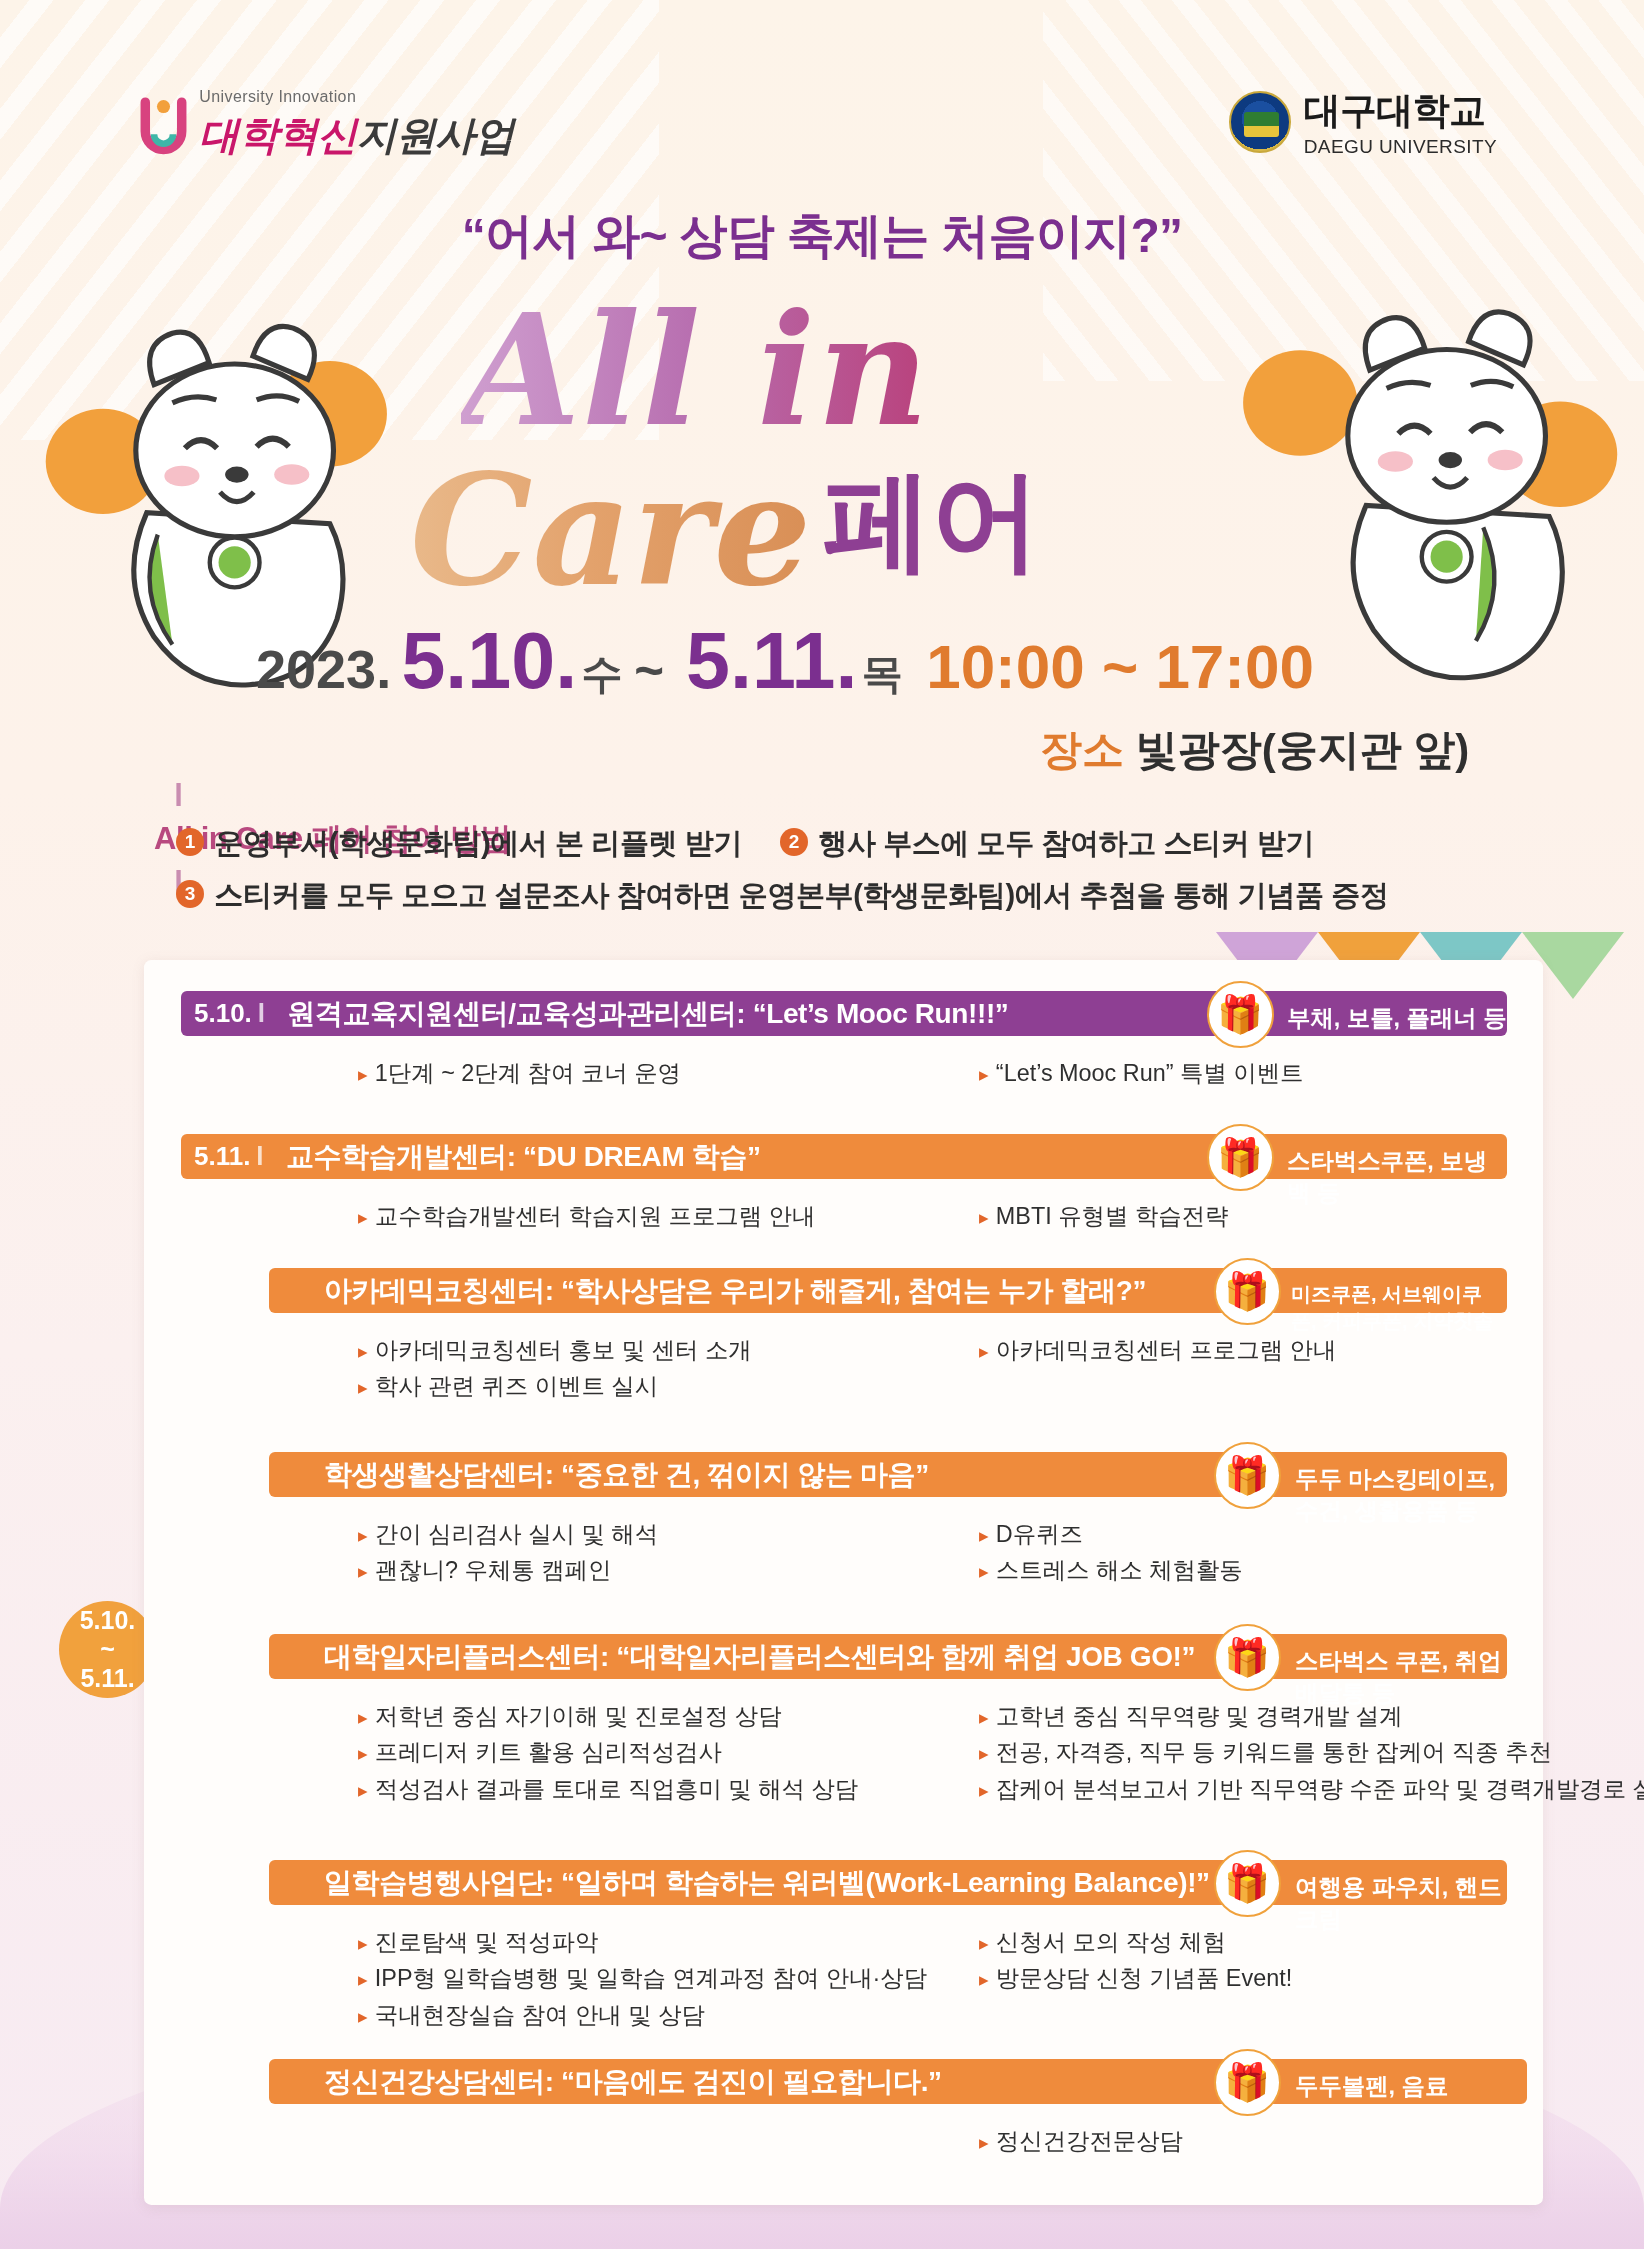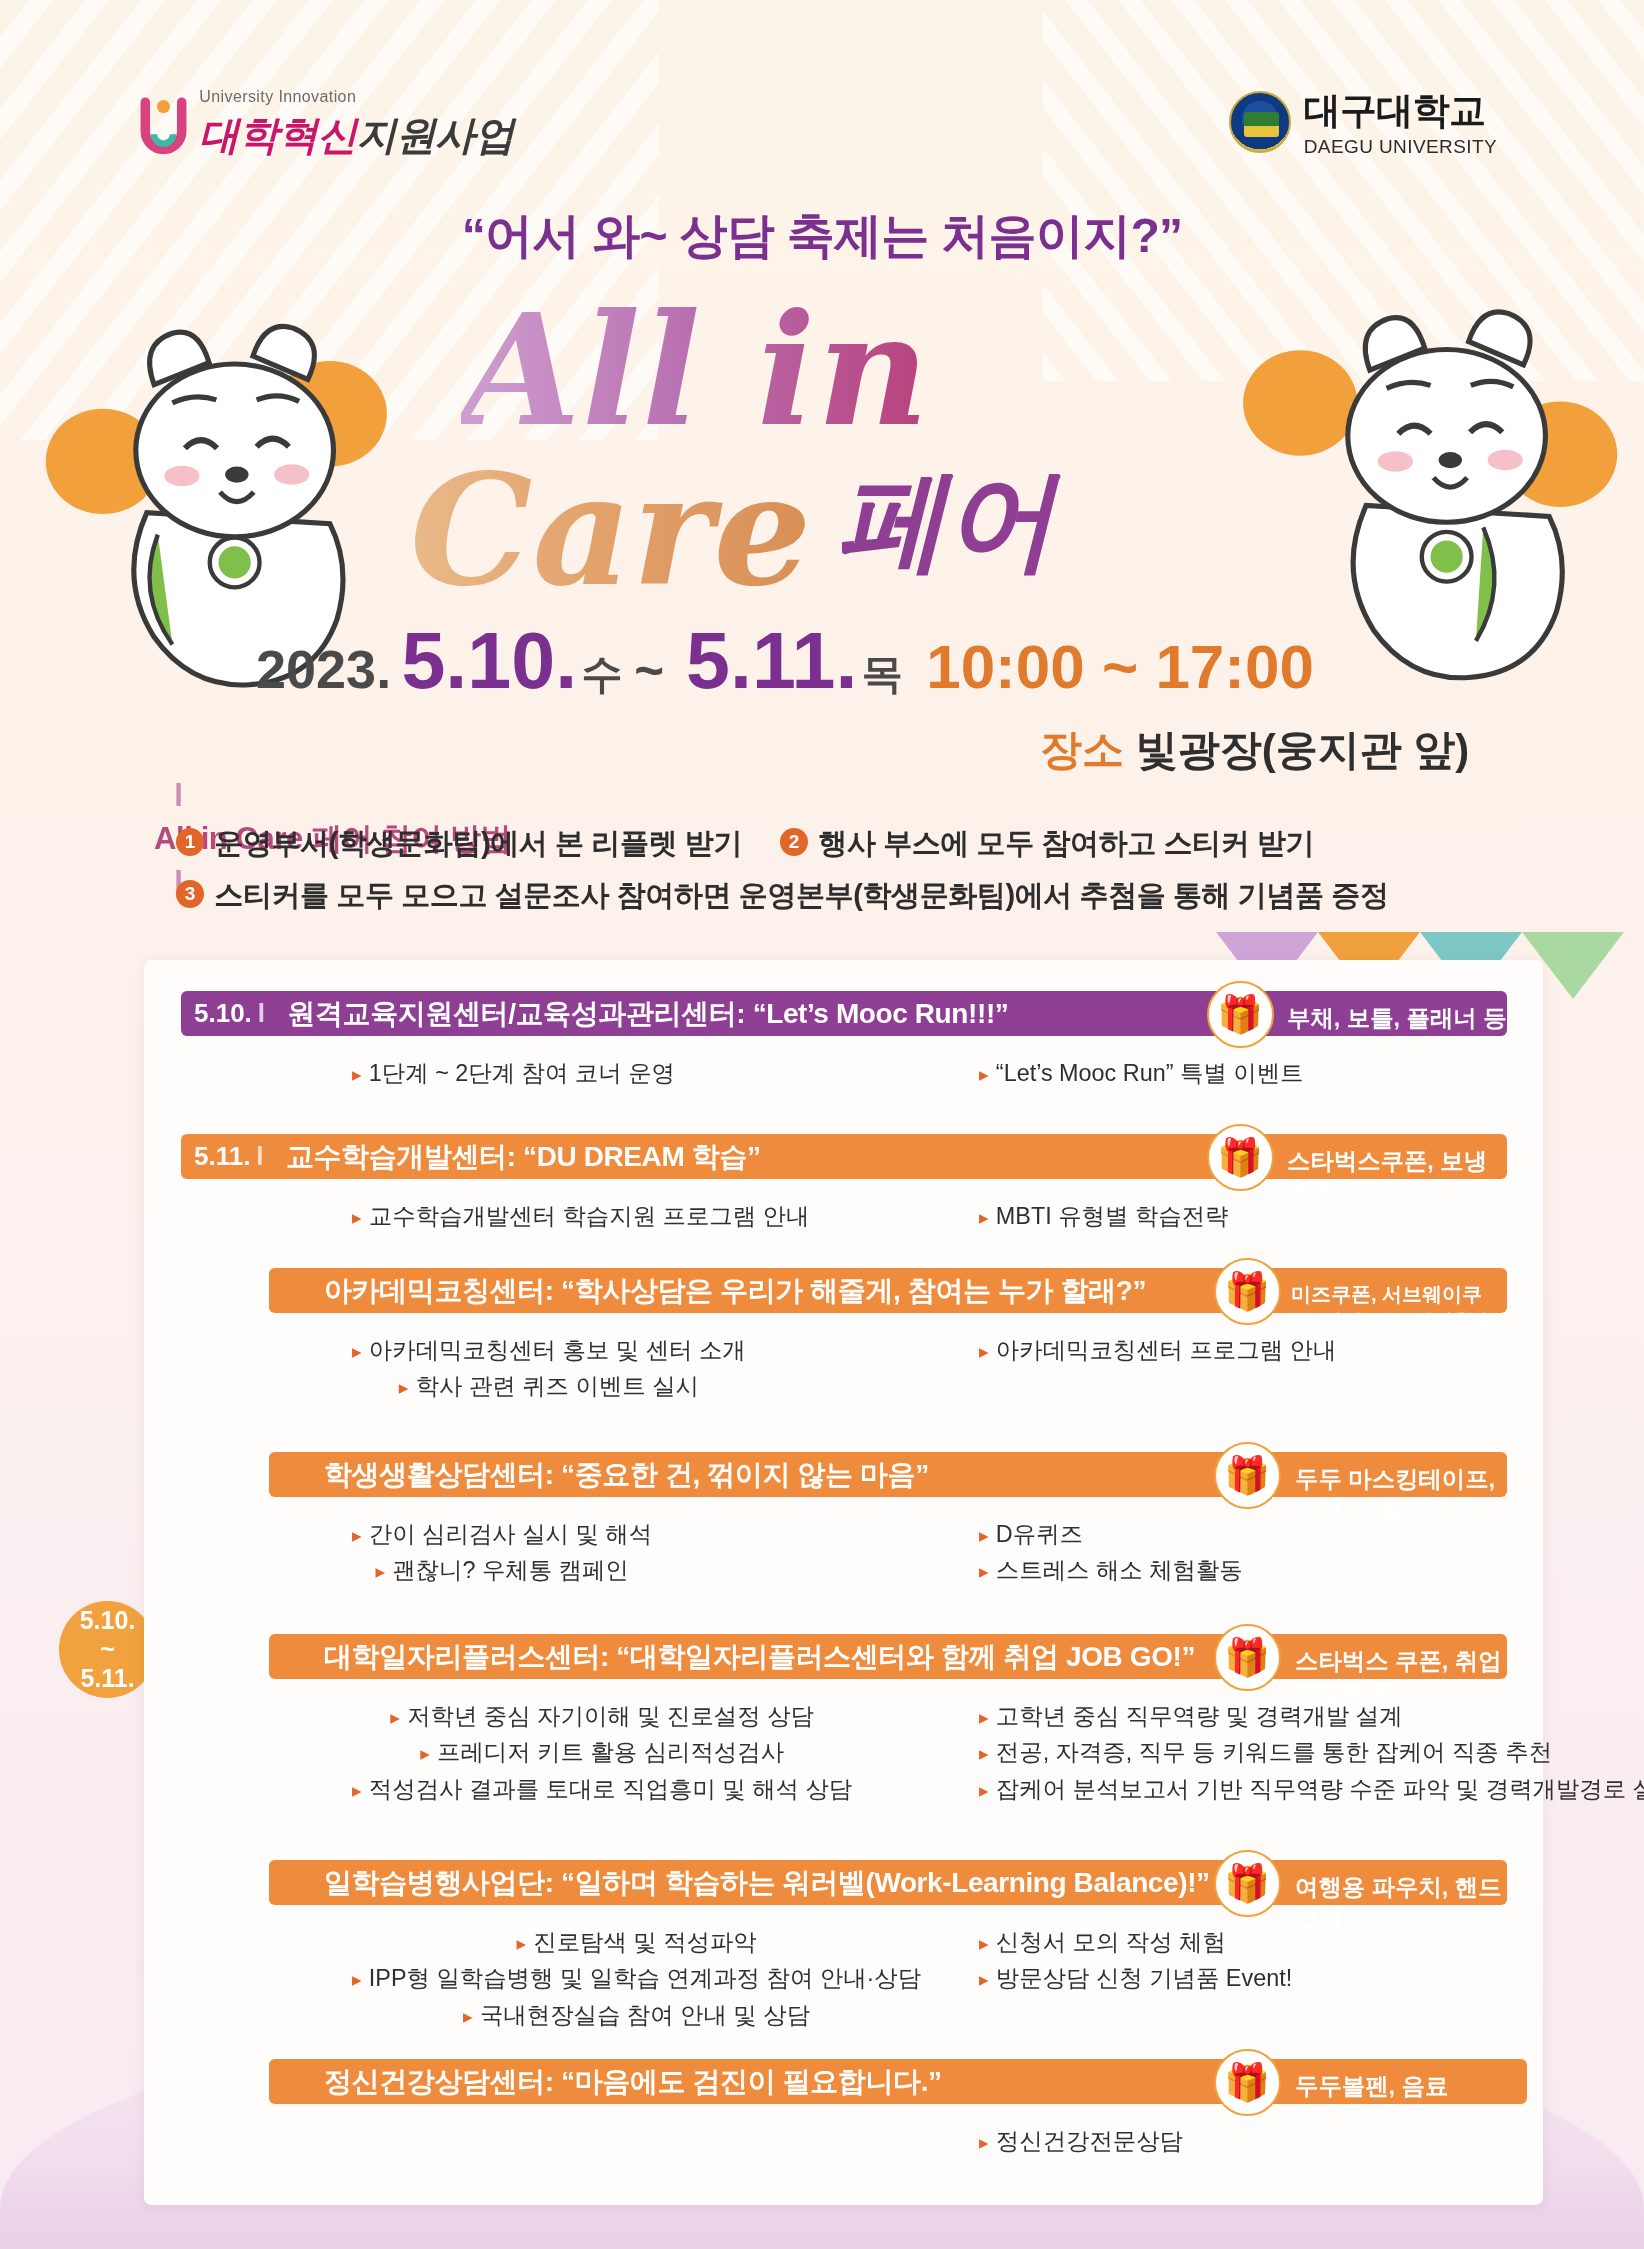--- a/index.html
+++ b/index.html
@@ -129,24 +129,23 @@
     background: linear-gradient(90deg,#e9b98a 0%, #e3a26c 45%, #d98f56 100%);
     -webkit-background-clip: text;
     background-clip: text;
     color: transparent;
     display: inline-block;
   }
   .line-fair {
     font-size: 110px; font-weight: bold;
     color: #8e3f93;
     display: inline-block;
-    margin-left: 25px;
+    margin-left: 11px;
     vertical-align: 26px;
     letter-spacing: -1.5px;
-    font-style: italic;
   }
 
   
   .dateline {
     position: absolute;
     top: 615px; left: 256px;
     display: flex; align-items: baseline;
     font-weight: bold;
   }
   .dateline .yr { font-size: 54px; color: #4a4a4a; }
@@ -269,21 +268,21 @@
     position: absolute;
     font-size: 23.4px; color: #2f2f2f; line-height: 1.55;
   }
   .col .it { white-space: nowrap; }
   .col .it::before {
     content: "▸";
     color: #e2662a;
     font-size: 19px;
     margin-right: 7.3px;
   }
-  .colA { left: 208px; text-align: center; }
+  .colA { left: 214px; }
   .colB { left: 835px; }
 </style>
 </head>
 <body>
 
 <div class="poster">
   <div class="stripes"></div>
   <div class="stripes-r"></div>
   <div class="bottom-wave"></div>
 

